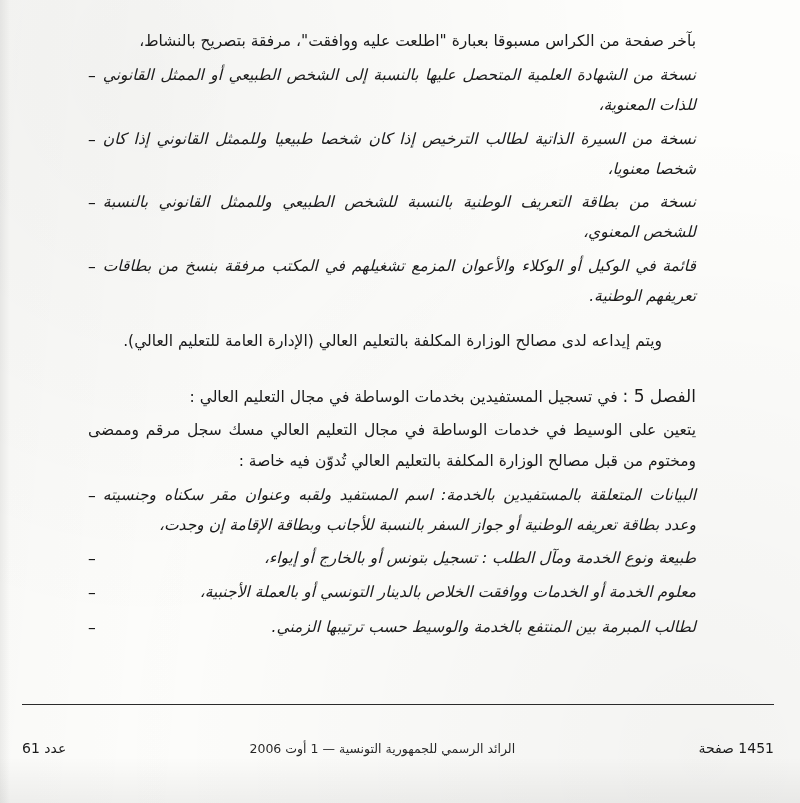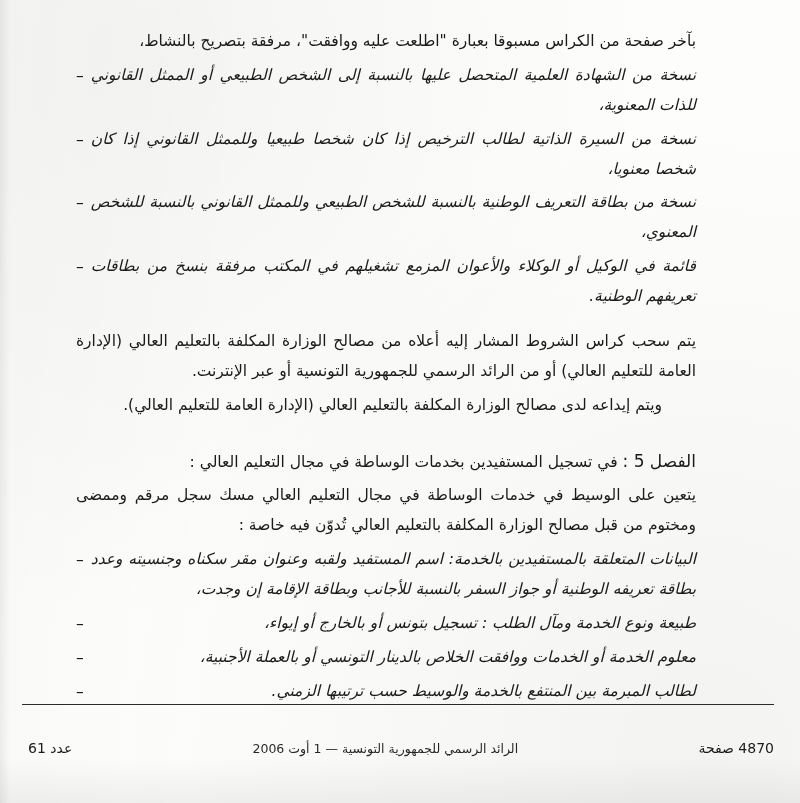--- a/index.html
+++ b/index.html
@@ -28,21 +28,21 @@
     pointer-events: none;
     background:
       radial-gradient(ellipse at 18% 8%, rgba(0,0,0,0.035), rgba(0,0,0,0) 55%),
       radial-gradient(ellipse at 88% 94%, rgba(0,0,0,0.04), rgba(0,0,0,0) 60%),
       linear-gradient(95deg, rgba(0,0,0,0.02) 0%, rgba(0,0,0,0) 30%);
   }
   .content {
     position: absolute;
     top: 26px;
     right: 104px;
-    left: 76px;
+    left: 88px;
     font-size: 15.5px;
     line-height: 1.95;
     text-align: right;
   }
   .para {
     margin: 0 0 4px 0;
     text-align: justify;
     text-justify: inter-word;
   }
   .para.no-just { text-align: right; }
@@ -84,21 +84,21 @@
   .footer-rule {
     position: absolute;
     right: 26px;
     left: 22px;
     top: 704px;
     border-top: 1.6px solid #2b2b2b;
   }
   .footer {
     position: absolute;
     right: 26px;
-    left: 28px;
+    left: 22px;
     top: 710px;
     display: flex;
     flex-direction: row-reverse;
     align-items: baseline;
     justify-content: space-between;
     font-size: 14px;
   }
   .footer-left, .footer-right {
     white-space: nowrap;
   }
@@ -150,21 +150,20 @@
       <span class="bullet-text">نسخة من بطاقة التعريف الوطنية بالنسبة للشخص الطبيعي وللممثل القانوني بالنسبة للشخص المعنوي،</span>
     </div>
 
     <div class="bullet-line">
       <span class="bullet-dash">–</span>
       <span class="bullet-text">قائمة في الوكيل أو الوكلاء والأعوان المزمع تشغيلهم في المكتب مرفقة بنسخ من بطاقات تعريفهم الوطنية.</span>
     </div>
 
     <div class="block-gap"></div>
 
-    <p class="para">يتم سحب كراس الشروط المشار إليه أعلاه من مصالح الوزارة المكلفة بالتعليم العالي (الإدارة العامة للتعليم العالي) أو من الرائد الرسمي للجمهورية التونسية أو عبر الإنترنت.</p>
     <p class="para no-just indent-first">ويتم إيداعه لدى مصالح الوزارة المكلفة بالتعليم العالي (الإدارة العامة للتعليم العالي).</p>
 
     <div class="block-gap-lg"></div>
 
     <p class="article-title">
       <span class="big">الفصل 5 :</span>
       <span>في تسجيل المستفيدين بخدمات الوساطة في مجال التعليم العالي :</span>
     </p>
 
     <p class="para">يتعين على الوسيط في خدمات الوساطة في مجال التعليم العالي مسك سجل مرقم وممضى ومختوم من قبل مصالح الوزارة المكلفة بالتعليم العالي تُدوّن فيه خاصة :</p>
@@ -193,17 +192,17 @@
 
   <div class="footer-rule"></div>
 
   <div class="footer">
     <div class="footer-right">
       <span>عدد</span>
       <span class="footer-num">61</span>
     </div>
     <div class="footer-center">الرائد الرسمي للجمهورية التونسية — 1 أوت 2006</div>
     <div class="footer-left">
-      <span class="footer-num">4870</span>
+      <span class="footer-num">1451</span>
       <span>صفحة</span>
     </div>
   </div>
 </div>
 
 </body></html>

